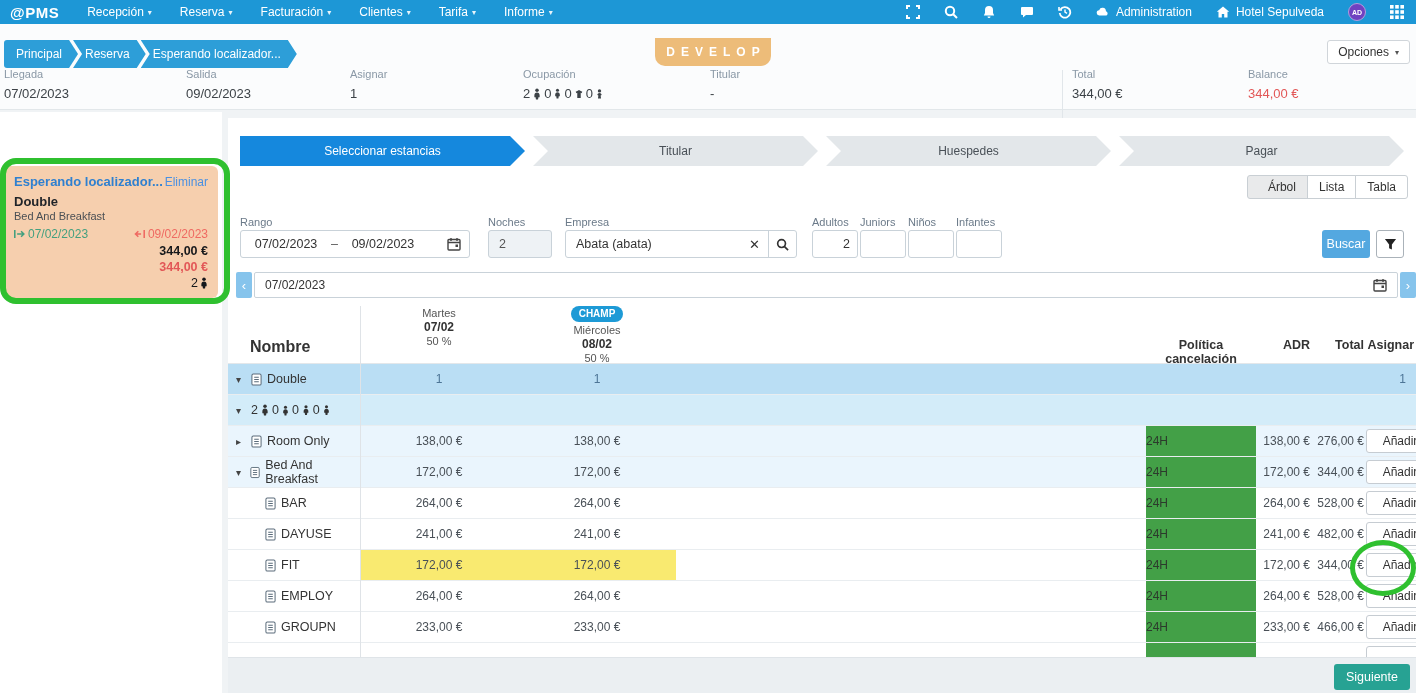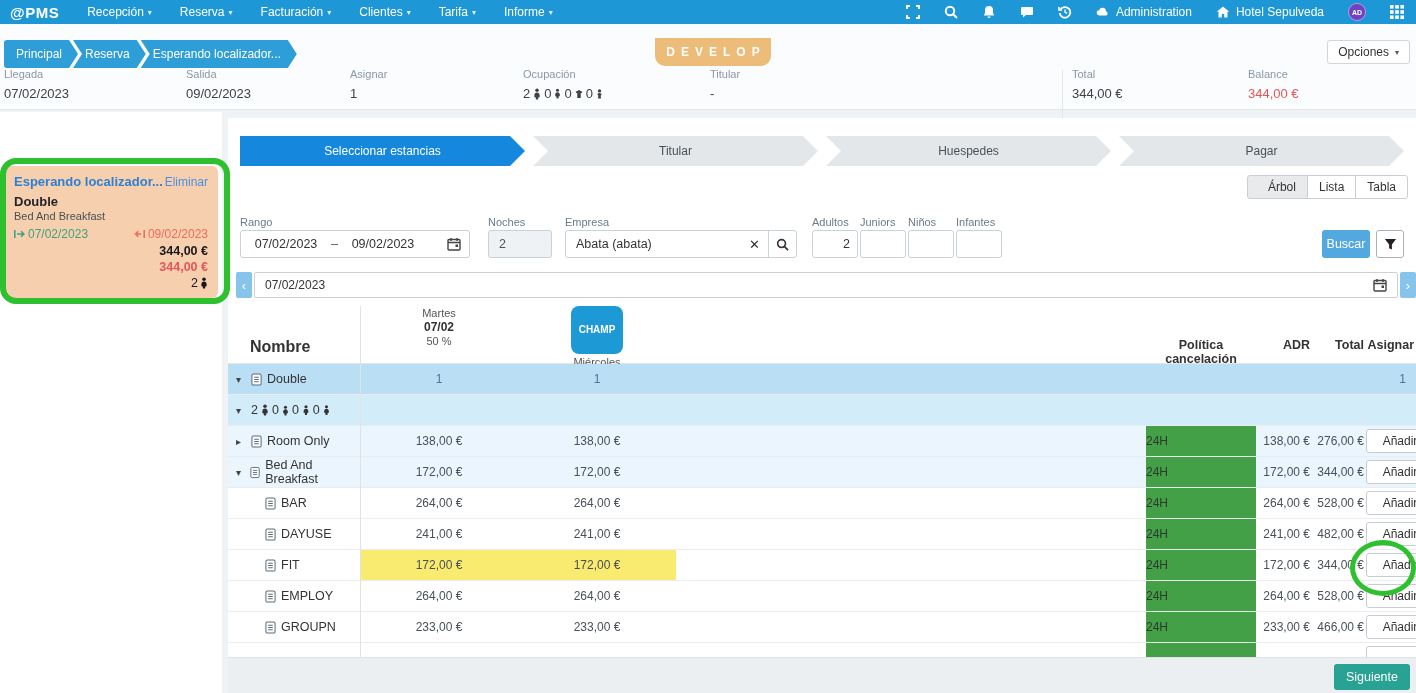--- a/index.html
+++ b/index.html
@@ -90,21 +90,21 @@
   .datenav-arrow { position:absolute; top:154px; width:16px; height:26px; background:#86c4ec; color:#fff; border:none; border-radius:2px; font-size:13px; cursor:pointer; display:flex; align-items:center; justify-content:center; font-family:"Liberation Sans",sans-serif; }
   .dn-left { left:8px; } .dn-right { left:1172px; }
   .datenav-box { position:absolute; left:26px; top:154px; width:1144px; height:26px; border:1px solid #c9d2d9; border-radius:2px; background:#fff; display:flex; align-items:center; font-size:12px; color:#333; padding:0 10px; }
   .datenav-box .cal { margin-left:auto; cursor:pointer; }
 
   
   .thead { position:absolute; left:0; top:188px; width:1188px; height:58px; border-bottom:1px solid #e3e7ea; font-size:11px; color:#555; }
   .th-nombre { position:absolute; left:22px; top:32px; font-size:16px; font-weight:bold; color:#333; }
   .daycol { position:absolute; top:0; width:158px; text-align:center; line-height:14px; }
   .daycol .dd { font-weight:bold; color:#333; font-size:12px; }
-  .badge { display:inline-block; background:#1d9ad6; color:#fff; font-size:10px; font-weight:bold; border-radius:8px; padding:17px 8px; margin-bottom:1px; }
+  .badge { display:inline-block; background:#1d9ad6; color:#fff; font-size:10px; font-weight:bold; border-radius:8px; padding:1px 8px; margin-bottom:1px; }
   .th-r { position:absolute; top:32px; font-size:12.5px; font-weight:bold; color:#333; }
   .vline { position:absolute; left:132px; top:188px; width:1px; height:351px; background:#dfe3e7; z-index:5; }
 
   .rows { position:absolute; left:0; top:246px; width:1188px; height:293px; overflow:hidden; }
   .trow { position:relative; height:31px; border-bottom:1px solid #e9edf0; background:#fff; }
   .trow.bg-cat { background:#badef4; }
   .trow.bg-occ { background:#d3ecf9; }
   .trow.bg-tint { background:#eaf5fd; }
   .tname { position:absolute; left:0; top:0; width:132px; height:30px; display:flex; align-items:center; padding-left:8px; gap:5px; font-size:12.5px; color:#333; }
   .tname.indent { padding-left:22px; }

